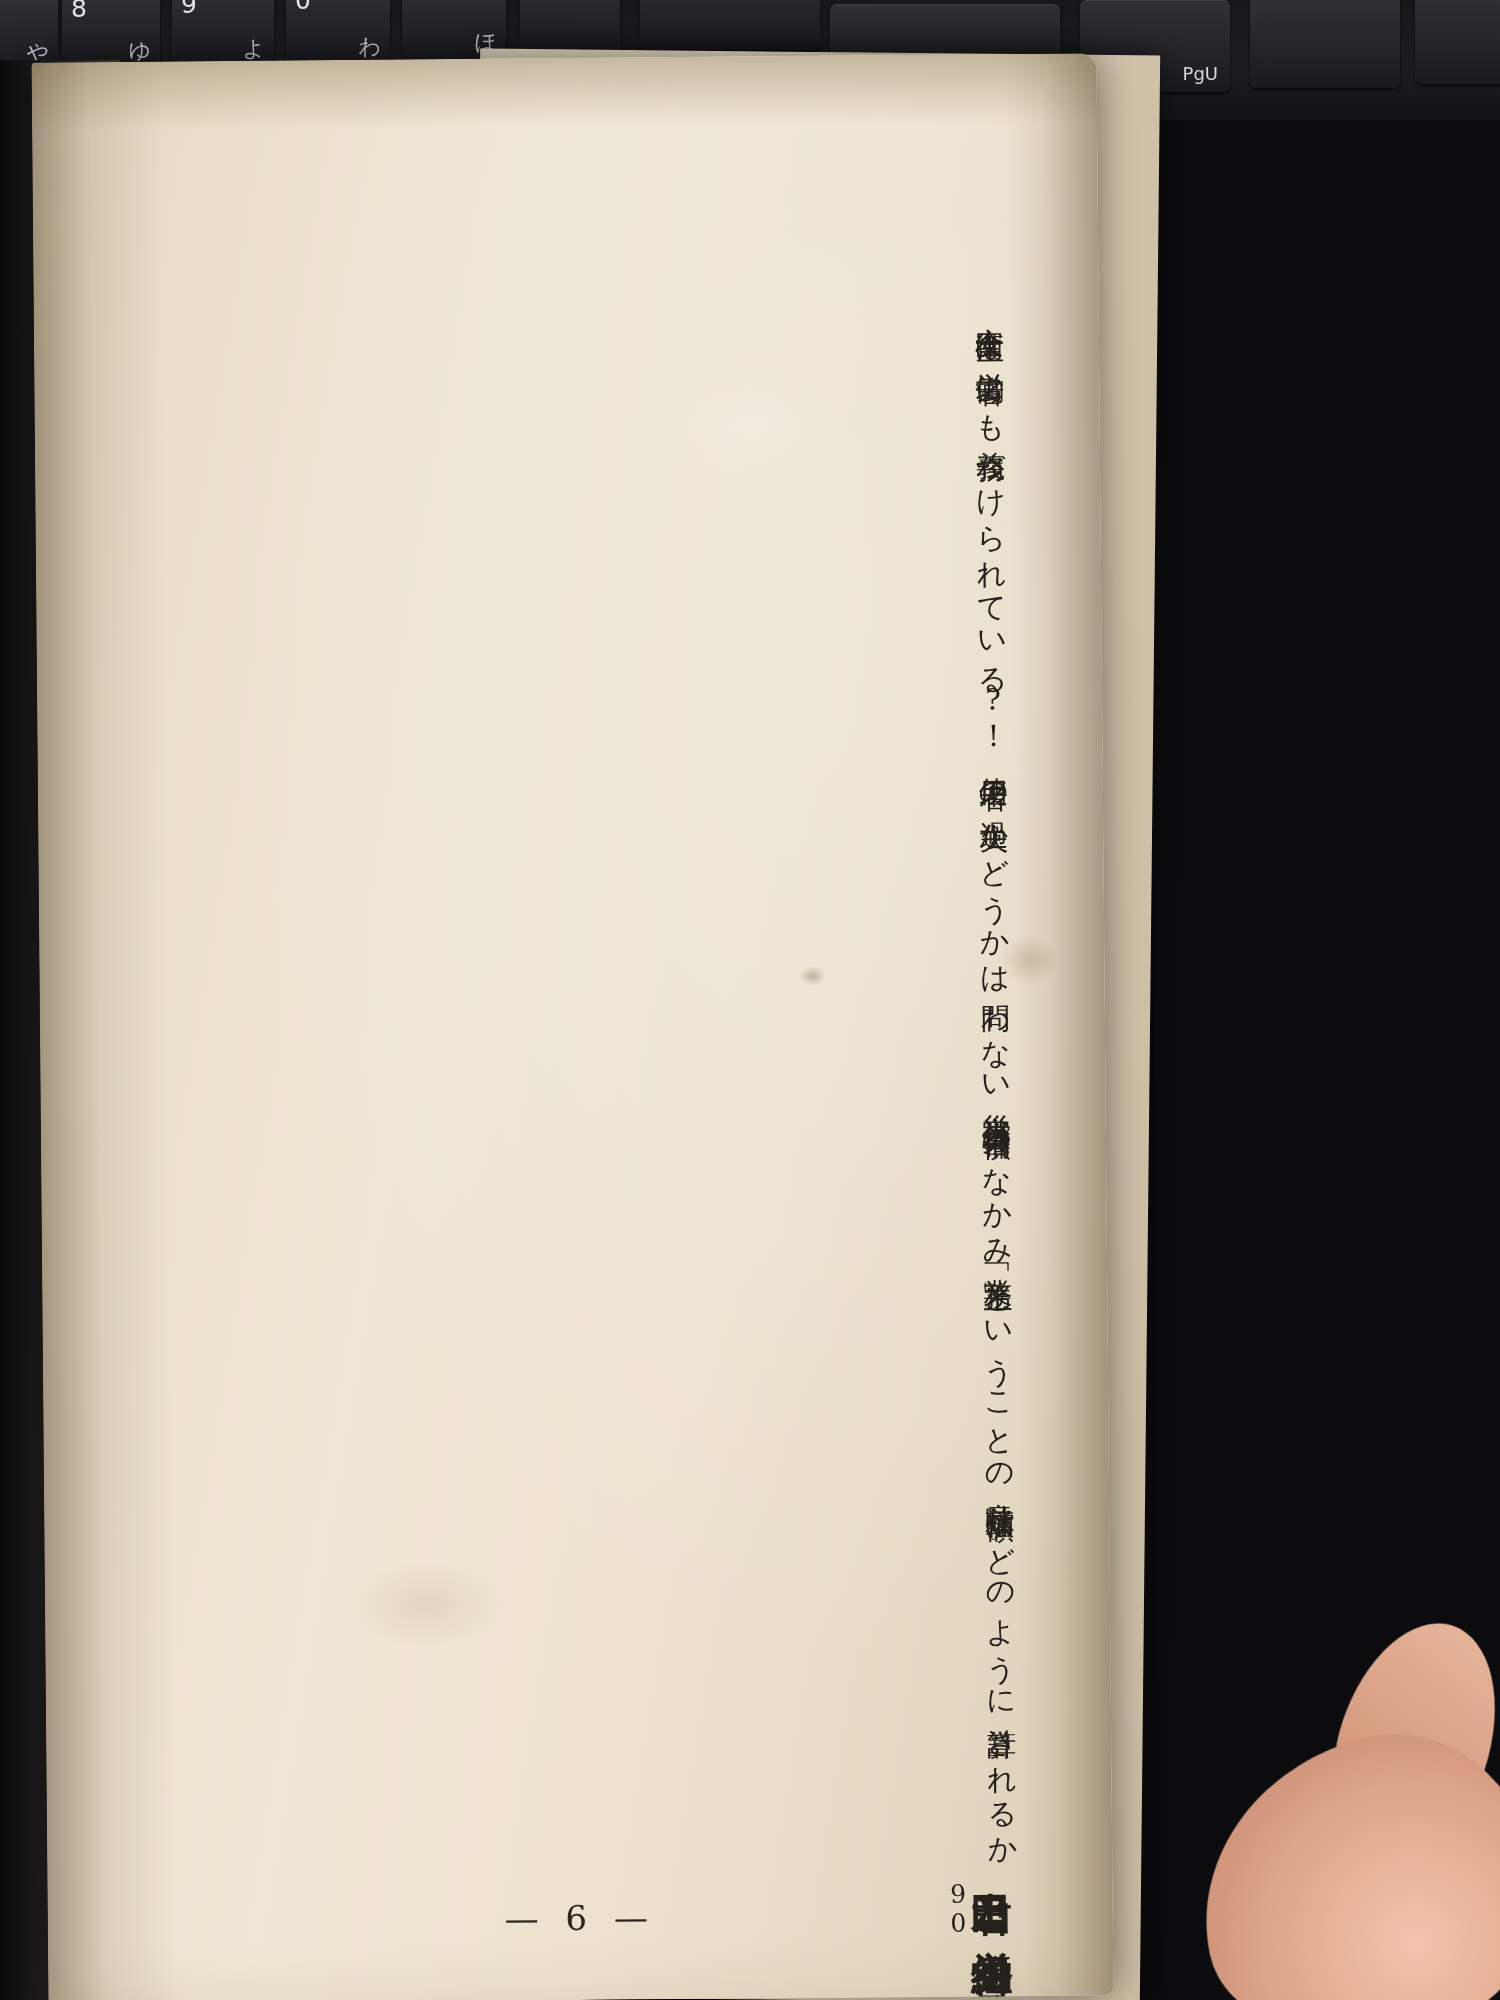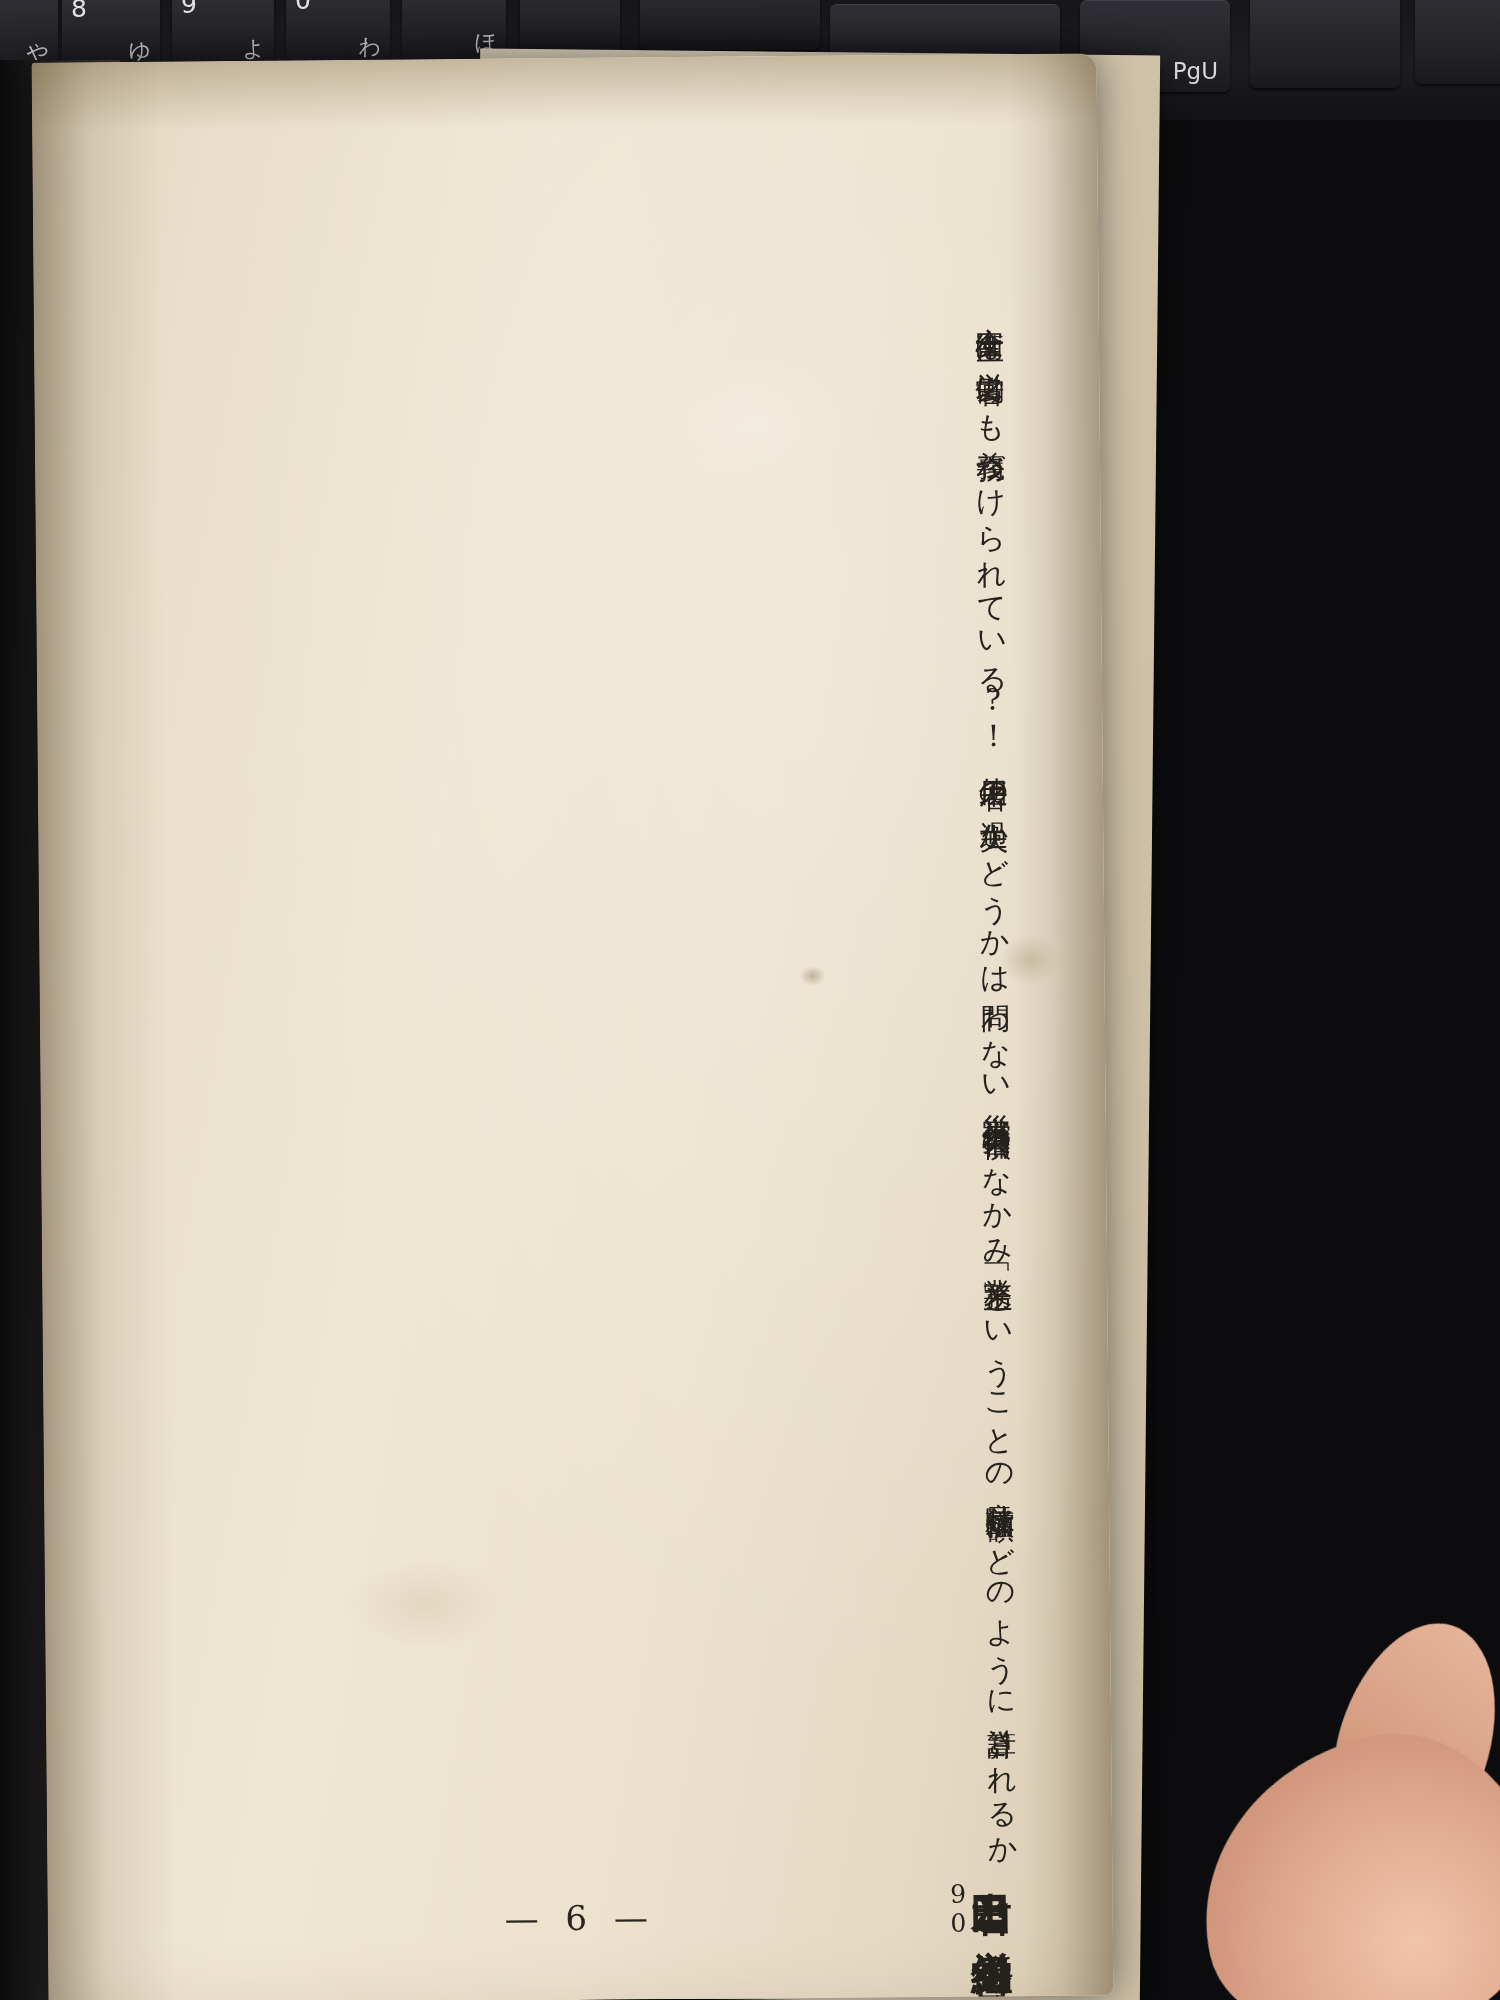--- a/index.html
+++ b/index.html
@@ -40,21 +40,21 @@
   }
   .key .kana {
     position: absolute;
     right: 9px; bottom: 4px;
     font-size: 22px;
     color: #c6c6ca;
   }
   .key .lbl {
     position: absolute;
     right: 12px; bottom: 8px;
-    font-size: 23px;
+    font-size: 18px;
     color: #d8d8dc;
   }
 
   
   .finger {
     position: absolute;
     right: -40px;
     bottom: -40px;
     width: 340px;
     height: 300px;

